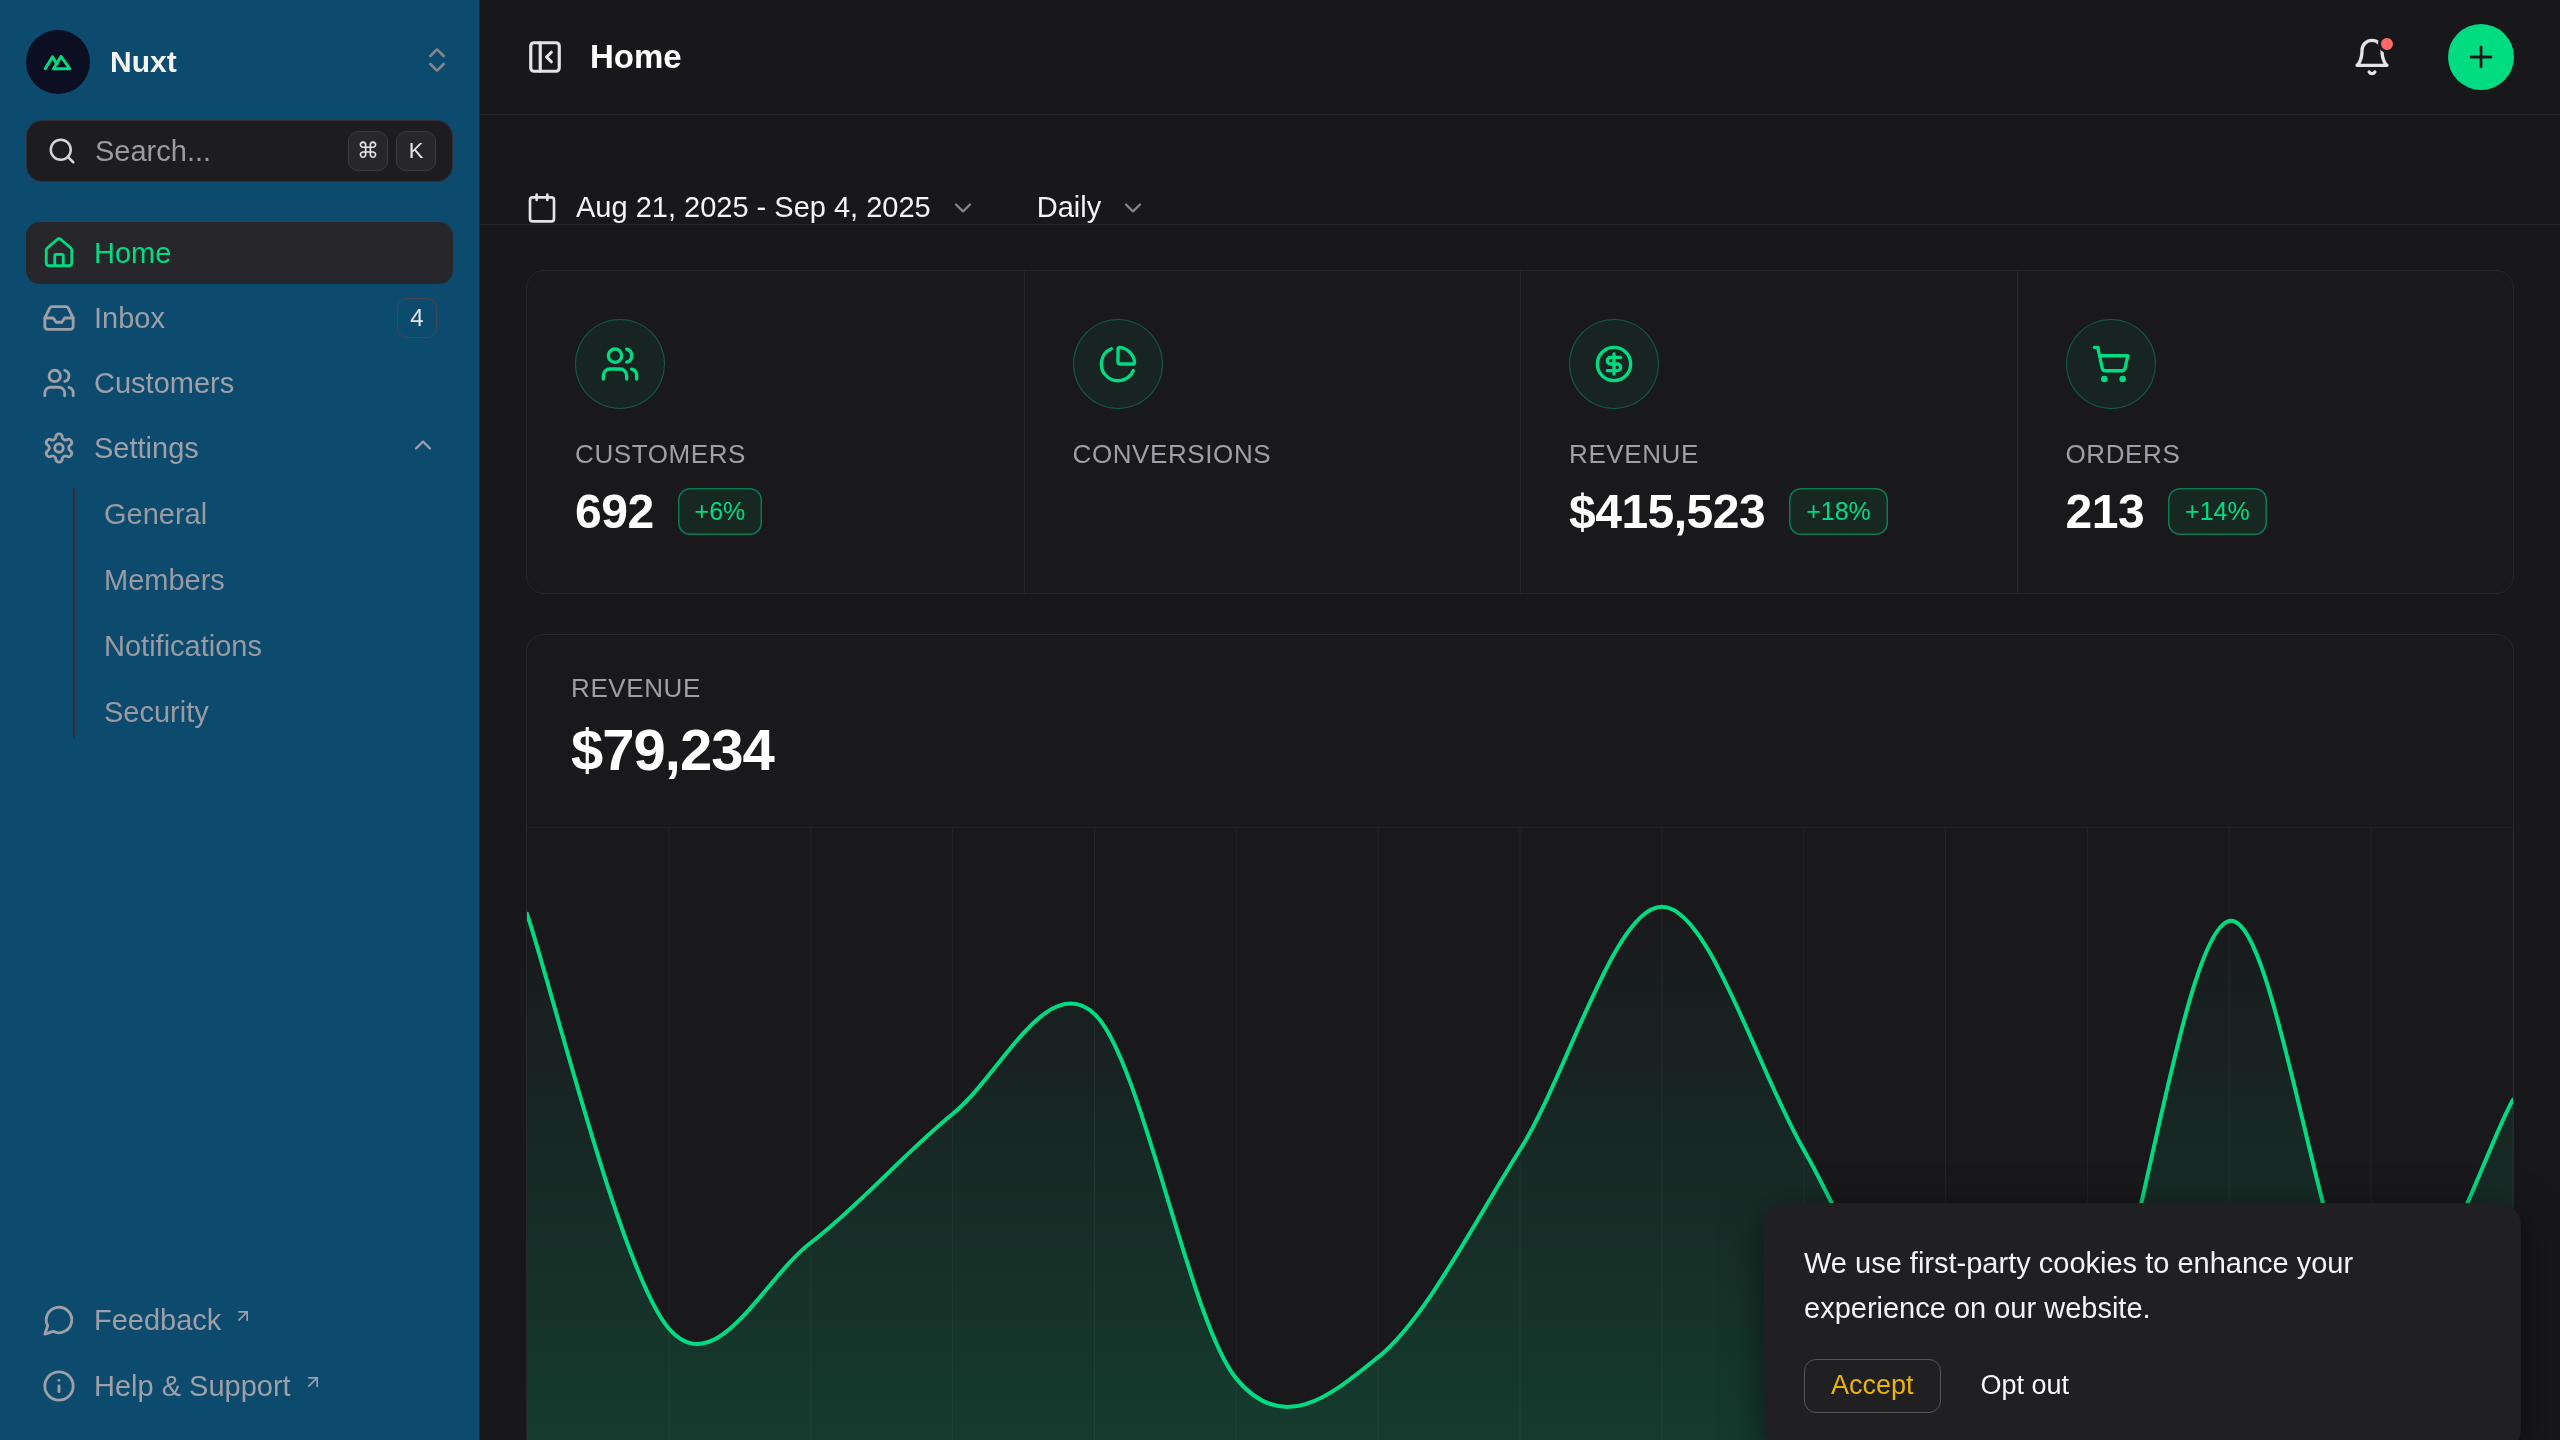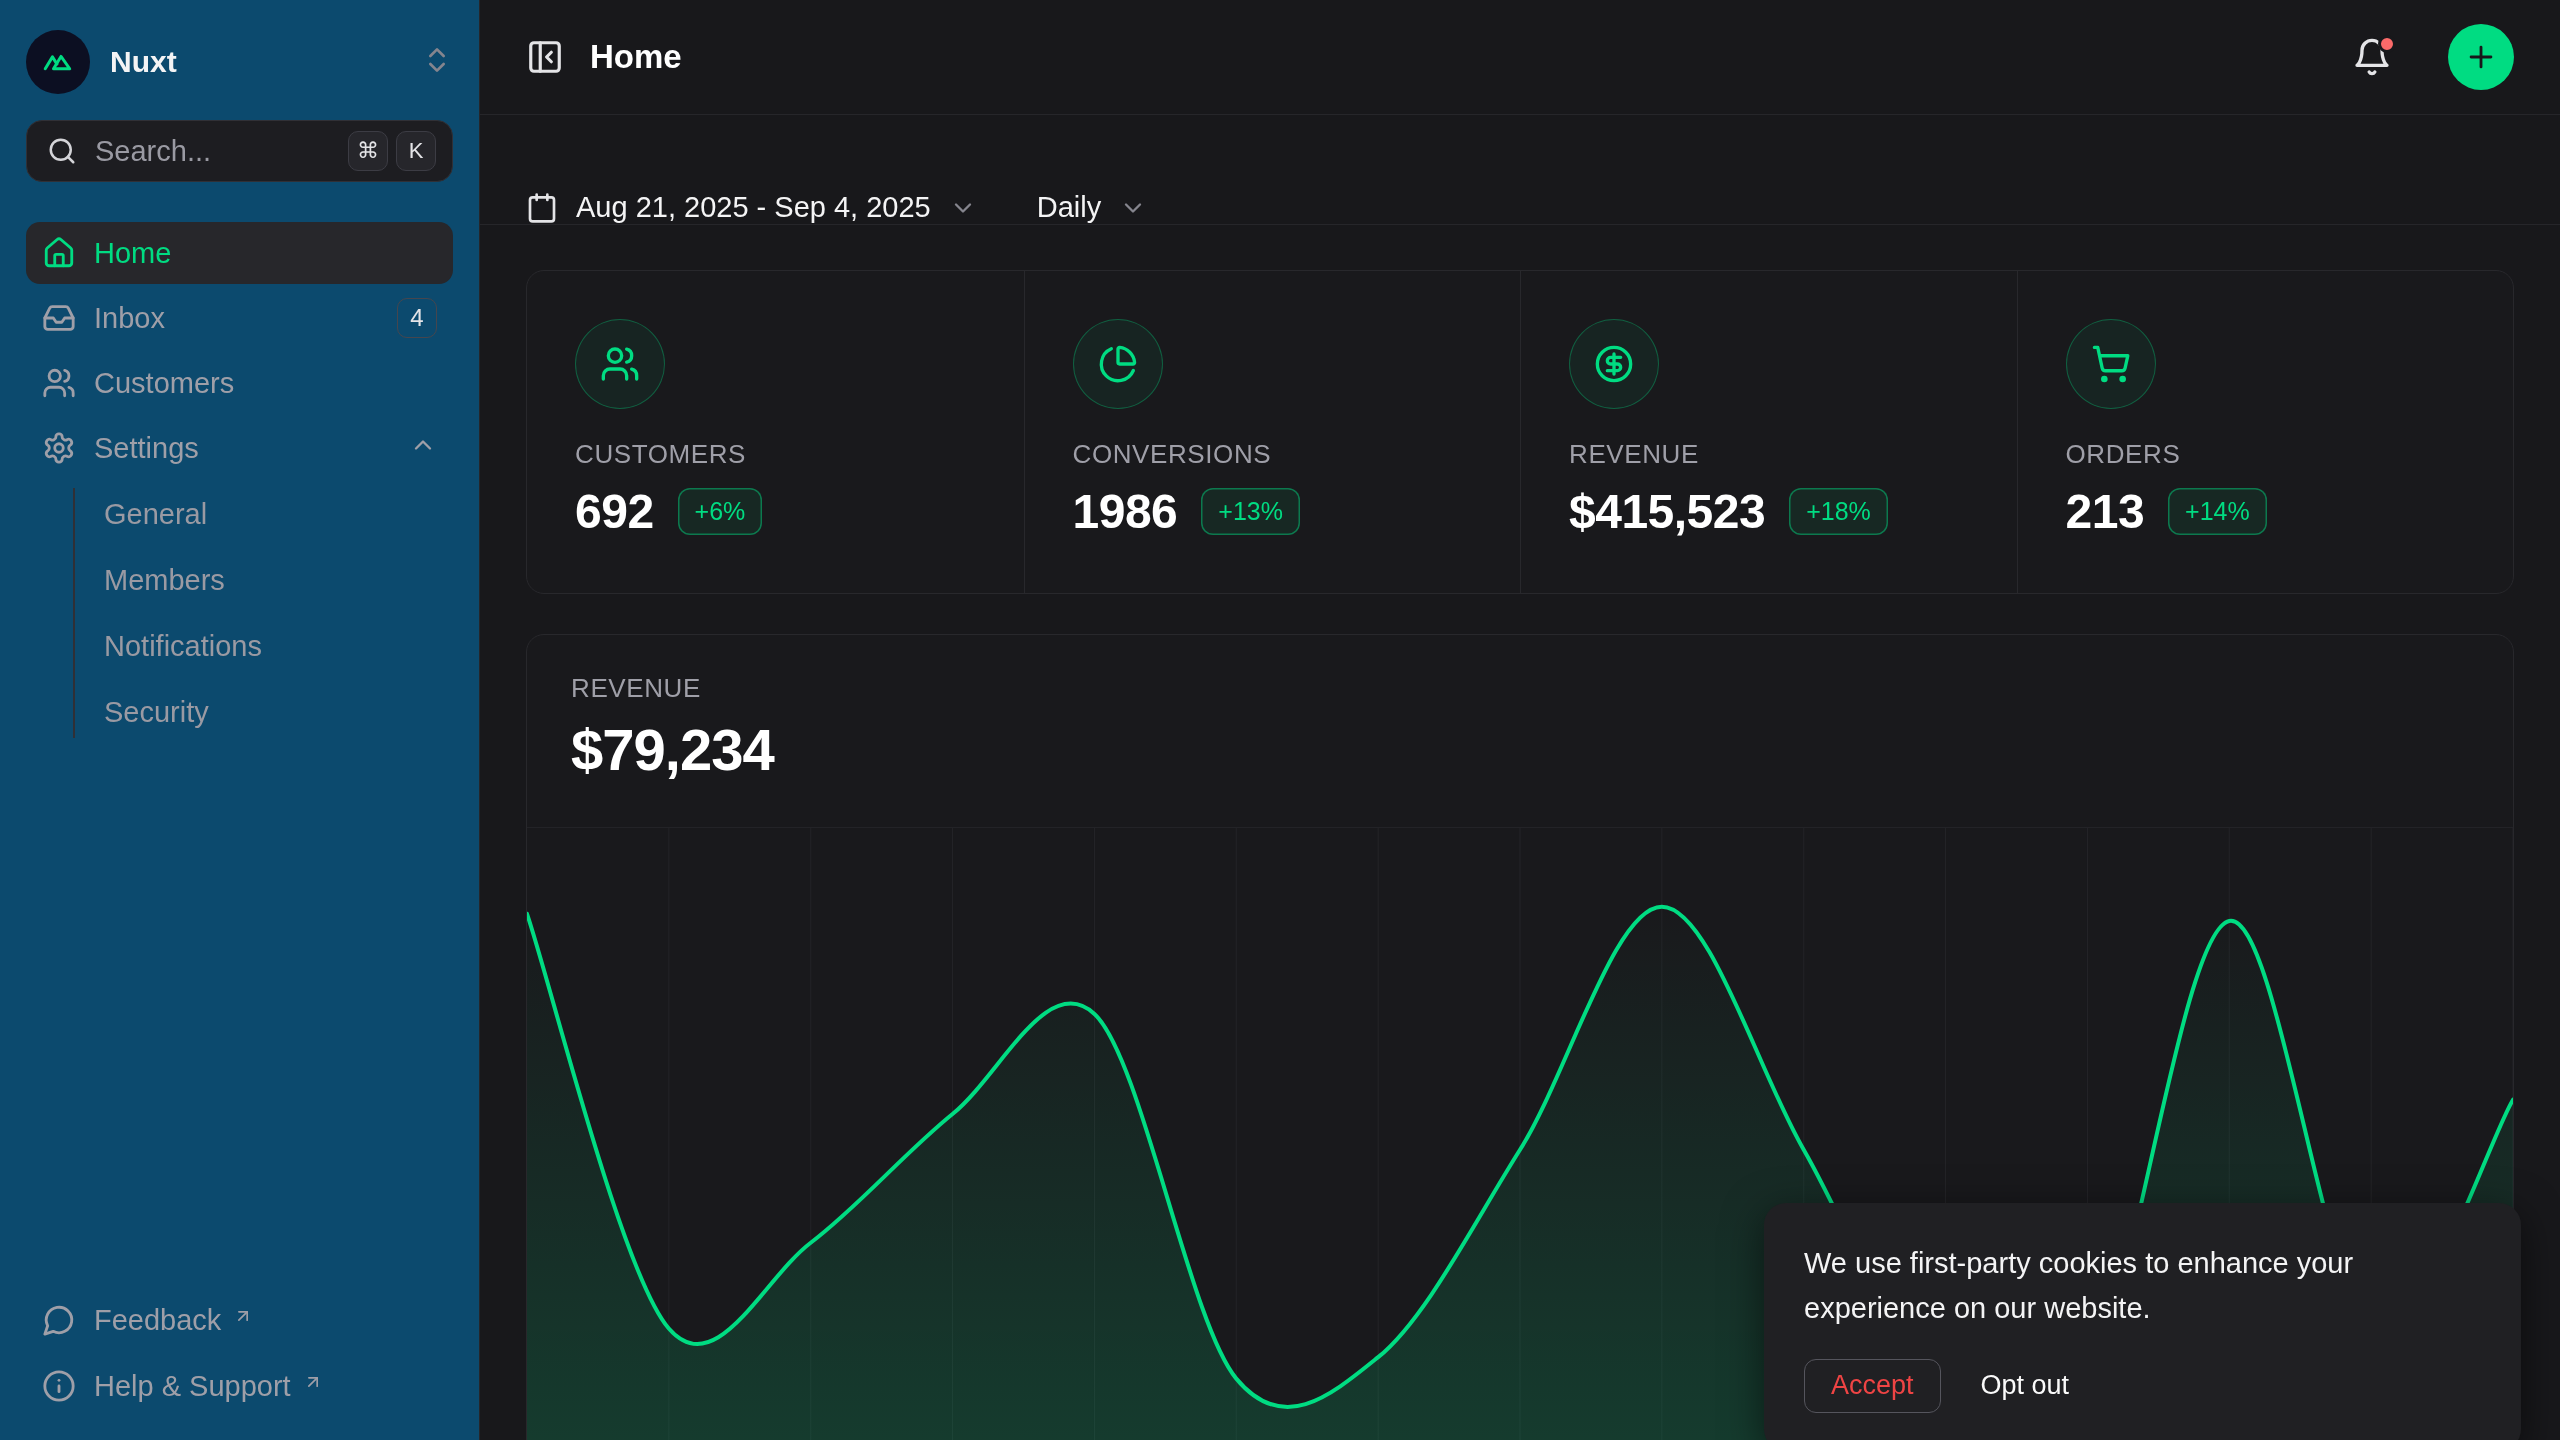--- a/index.html
+++ b/index.html
@@ -176,21 +176,21 @@
   .cookie-banner {
     position: absolute; left: 1764px; top: 1203px; width: 757px;
     background: #202023; border-radius: 22px; padding: 38px 40px;
     box-shadow: 0 10px 40px rgba(0,0,0,0.55);
     z-index: 10;
   }
   .cookie-text { font-size: 29px; line-height: 1.55; color: #f4f4f5; max-width: 620px; }
   .cookie-actions { margin-top: 28px; display: flex; align-items: center; gap: 40px; }
   .cookie-accept {
     height: 54px; padding: 0 26px; border-radius: 12px; border: 1.5px solid #55555d;
-    background: transparent; color: #ef4444; font-size: 27px; font-weight: 500;
+    background: transparent; color: #eab308; font-size: 27px; font-weight: 500;
     font-family: inherit; cursor: pointer; display: flex; align-items: center;
   }
   .cookie-optout {
     background: none; border: none; color: #fafafa; font-size: 27px; font-weight: 500;
     font-family: inherit; cursor: pointer;
   }
 
   svg.icon { fill: none; stroke: currentColor; stroke-width: 2; stroke-linecap: round; stroke-linejoin: round; }
 </style>
 </head>
@@ -375,24 +375,20 @@
           </div>
         </div>
         <div class="stat-cell">
           <div class="stat-icon">
             <svg class="icon" viewBox="0 0 24 24">
                 <path d="M21 12c.55 0 1-.45.95-1a10 10 0 0 0-8.95-8.95c-.55-.05-1 .4-1 .95v8a1 1 0 0 0 1 1z"></path>
                 <path d="M21.21 15.89A10 10 0 1 1 8 2.83"></path>
               </svg>
           </div>
           <div class="stat-label">CONVERSIONS</div>
-          <div class="stat-value-row">
-            <span class="stat-value">1986</span>
-            <span class="stat-delta">+13%</span>
-          </div>
         </div>
         <div class="stat-cell">
           <div class="stat-icon">
             <svg class="icon" viewBox="0 0 24 24">
                 <circle cx="12" cy="12" r="10"></circle>
                 <path d="M16 8h-6a2 2 0 1 0 0 4h4a2 2 0 1 1 0 4H8"></path>
                 <path d="M12 18V6"></path>
               </svg>
           </div>
           <div class="stat-label">REVENUE</div>

